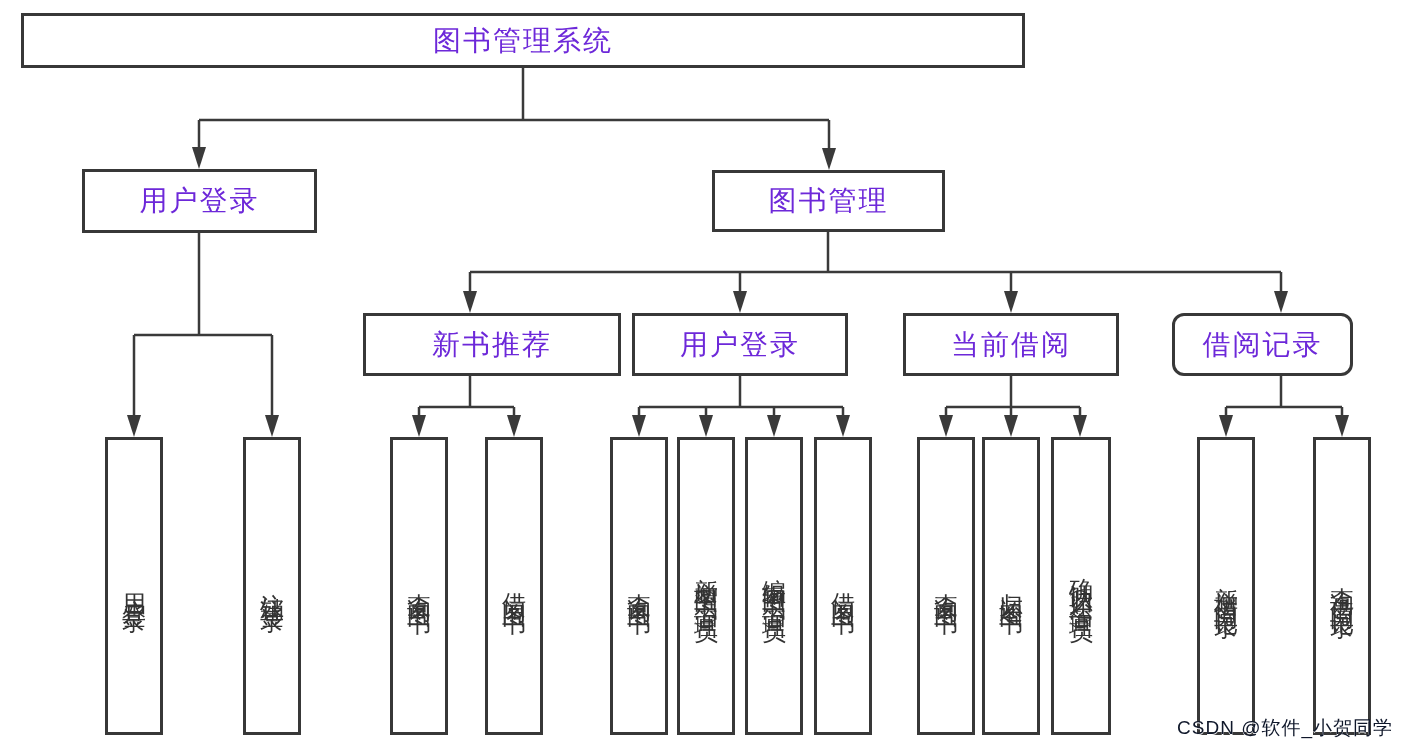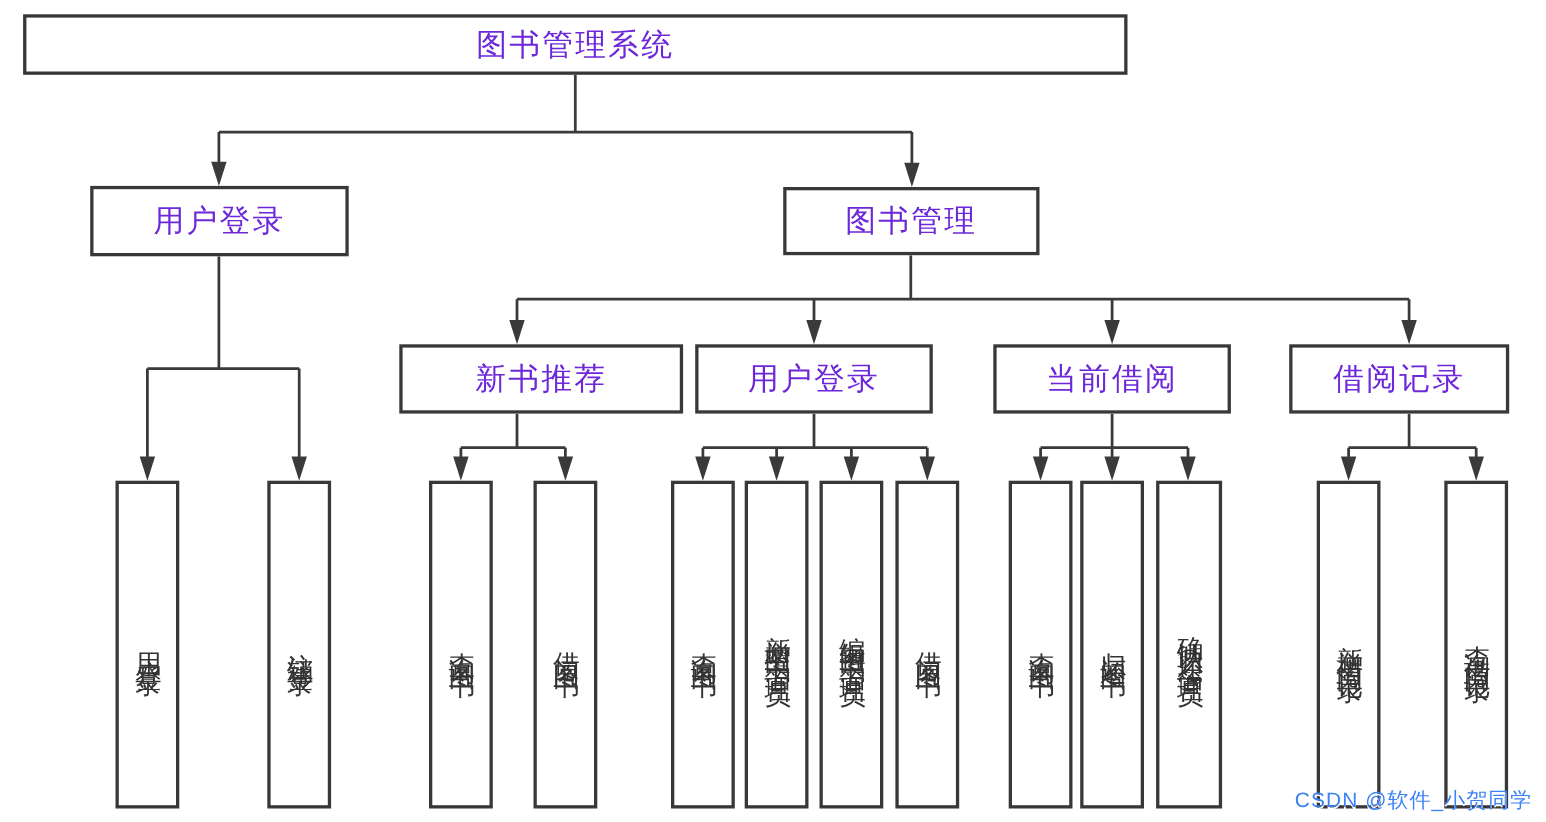--- a/index.html
+++ b/index.html
@@ -47,21 +47,21 @@
     letter-spacing: 6px;
     line-height: 1;
     color: #333333;
     white-space: nowrap;
   }
   .watermark {
     position: absolute;
     right: 12px;
     bottom: 6px;
     font-size: 19px;
-    color: #3b82f6;
+    color: #0f172a;
     text-shadow: 0 1px 0 #ffffff;
     z-index: 10;
     letter-spacing: 1px;
   }
 </style>
 </head>
 <body>
 
 <div class="stage">
 
@@ -144,21 +144,21 @@
 
   <div class="node" style="left:363px; top:313px; width:258px; height:63px;">
     <span class="lbl">新书推荐</span>
   </div>
   <div class="node" style="left:632px; top:313px; width:216px; height:63px;">
     <span class="lbl">用户登录</span>
   </div>
   <div class="node" style="left:903px; top:313px; width:216px; height:63px;">
     <span class="lbl">当前借阅</span>
   </div>
-  <div class="node" style="left:1172px; top:313px; width:200px; height:63px;">
+  <div class="node" style="left:1172px; top:313px; width:181px; height:63px;border-radius:12px;">
     <span class="lbl">借阅记录</span>
   </div>
 
   <div class="node leaf" style="left:105px; top:437px;">
     <span class="vlbl">用户登录</span>
   </div>
   <div class="node leaf" style="left:243px; top:437px;">
     <span class="vlbl">注销登录</span>
   </div>
 

